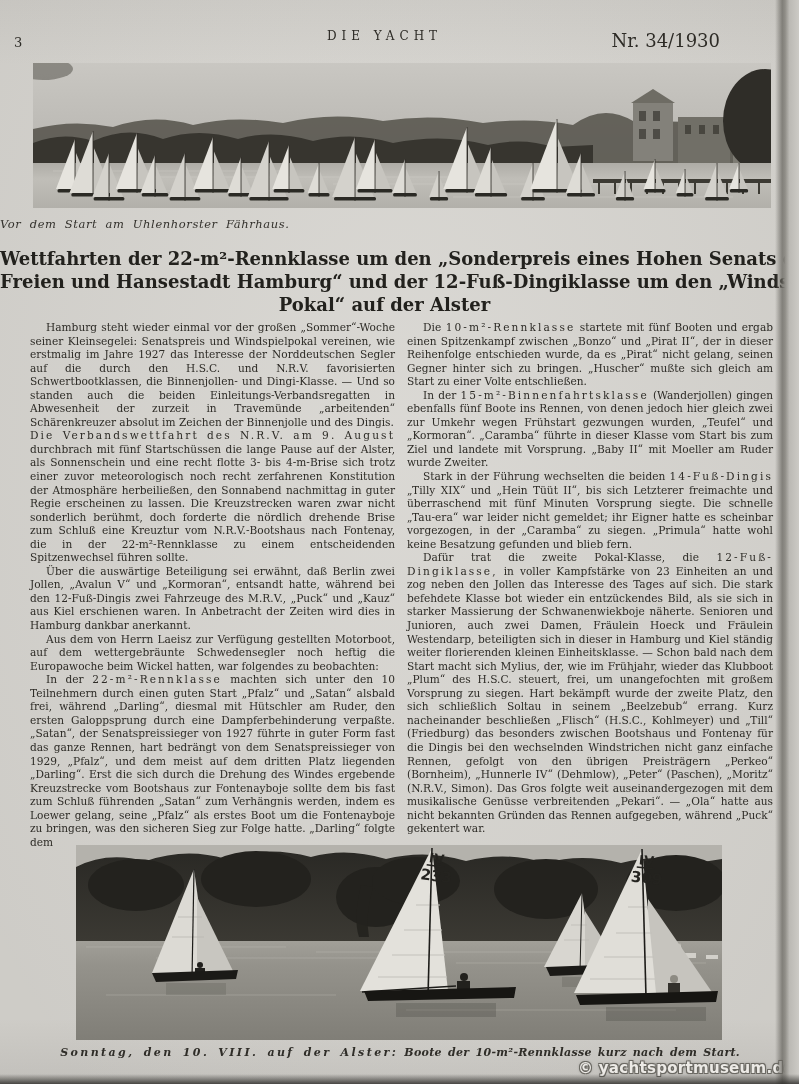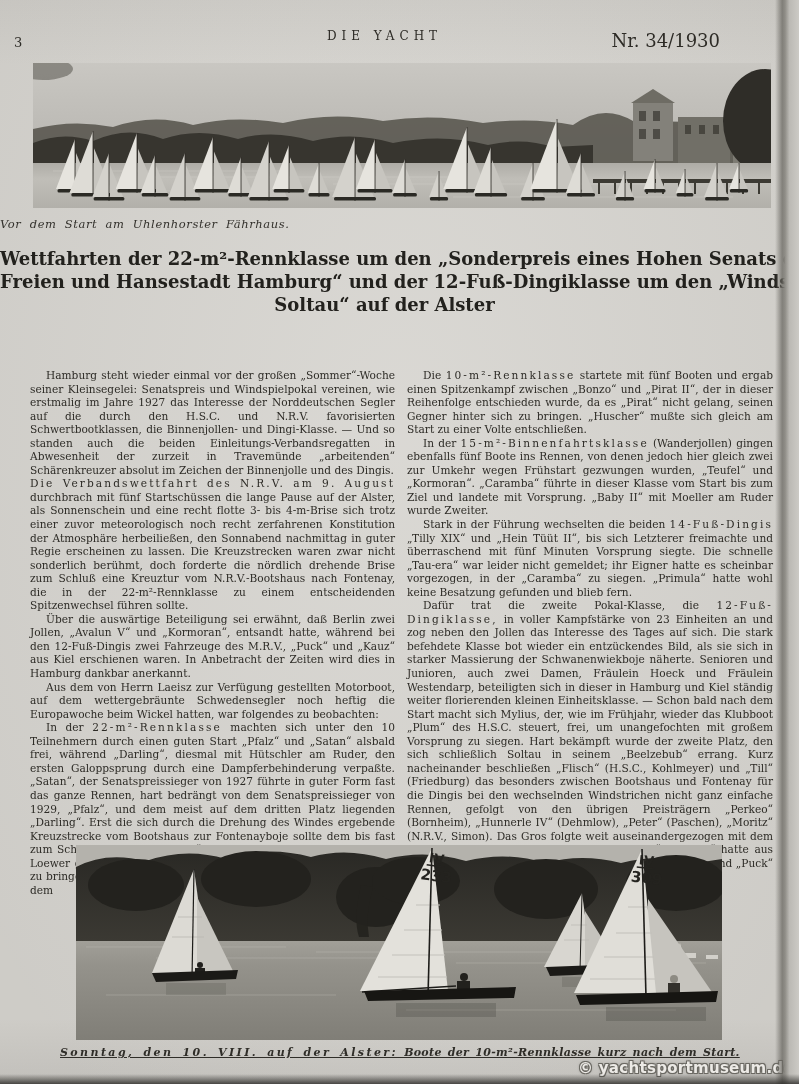--- a/index.html
+++ b/index.html
@@ -19,31 +19,31 @@
   .masthead{position:absolute;left:0;right:30px;top:29px;text-align:center;
     font-size:12px;letter-spacing:5px;}
   .issue-number{position:absolute;right:79px;top:30px;font-size:18px;}
   
   .photo-top{position:absolute;left:33px;top:63px;width:738px;height:145px;}
   .photo-bottom{position:absolute;left:76px;top:845px;width:646px;height:195px;}
   svg{display:block;}
   
   .caption-top{position:absolute;left:0;right:40px;top:217px;text-align:left;
     font-style:italic;font-size:11.5px;letter-spacing:0.6px;word-spacing:4px;color:#33312c;}
-  .caption-bottom{position:absolute;left:60px;width:680px;top:1046px;text-align:left;
-    font-size:11px;color:#2f2d28;text-decoration:underline;}
+  .caption-bottom{position:absolute;left:60px;width:680px;top:1046px;text-align:right;
+    font-size:11px;color:#2f2d28;}
   .caption-bottom .cap-lead{font-style:italic;font-weight:bold;letter-spacing:2.4px;word-spacing:3px;}
   .caption-bottom .cap-rest{font-style:italic;font-weight:bold;letter-spacing:0.3px;word-spacing:2px;}
   
   .headline{position:absolute;left:0;right:30px;top:247px;text-align:center;
     font-weight:bold;font-size:18px;line-height:23px;color:#22211d;}
   .headline div{white-space:nowrap;}
   
   .columns{position:absolute;left:30px;top:321px;width:743px;display:flex;gap:12px;}
-  .col{width:365px;margin-top:48px;}
+  .col{width:365px;}
   .col-right{width:366px;}
   .para{margin:0;text-indent:16px;text-align:justify;font-size:10.6px;line-height:13.55px;}
   .para.noindent{text-indent:0;}
   .gesperrt{letter-spacing:2.1px;}
   
   .watermark{position:absolute;right:5px;bottom:7px;
     font-family:"DejaVu Sans","Liberation Sans",sans-serif;
     font-weight:bold;font-size:15px;letter-spacing:0.3px;color:#eceae6;
     text-shadow:-1px -1px 0 #6b6963,1px -1px 0 #6b6963,-1px 1px 0 #6b6963,1px 1px 0 #6b6963,0 0 3px #55534e;}
   
@@ -270,21 +270,21 @@
         </g>
       </g>
   </svg>
 </div>
 
 <div class="caption-top">Vor dem Start am Uhlenhorster Fährhaus.</div>
 
 <div class="headline">
   <div>Wettfahrten der 22-m²-Rennklasse um den „Sonderpreis eines Hohen Senats der</div>
   <div>Freien und Hansestadt Hamburg“ und der 12-Fuß-Dingiklasse um den „Windspiel-</div>
-  <div>Soltau“ auf der Alster</div>
+  <div>Pokal“ auf der Alster</div>
 </div>
 
 <div class="columns">
   <div class="col">
       <p class="para"><span>Hamburg steht wieder einmal vor der großen „Sommer“-Woche seiner Kleinsegelei: Senatspreis und Windspielpokal vereinen, wie erstmalig im Jahre 1927 das Interesse der Norddeutschen Segler auf die durch den H.S.C. und N.R.V. favorisierten Schwertbootklassen, die Binnenjollen- und Dingi-Klasse. — Und so standen auch die beiden Einleitungs-Verbandsregatten in Abwesenheit der zurzeit in Travemünde „arbeitenden“ Schärenkreuzer absolut im Zeichen der Binnenjolle und des Dingis.</span></p>
       <p class="para noindent"><span class="gesperrt">Die Verbandswettfahrt des N.R.V. am 9. August</span><span> durchbrach mit fünf Startschüssen die lange Pause auf der Alster, als Sonnenschein und eine recht flotte 3- bis 4-m-Brise sich trotz einer zuvor meteorologisch noch recht zerfahrenen Konstitution der Atmosphäre herbeiließen, den Sonnabend nachmittag in guter Regie erscheinen zu lassen. Die Kreuzstrecken waren zwar nicht sonderlich berühmt, doch forderte die nördlich drehende Brise zum Schluß eine Kreuztur vom N.R.V.-Bootshaus nach Fontenay, die in der 22-m²-Rennklasse zu einem entscheidenden Spitzenwechsel führen sollte.</span></p>
       <p class="para"><span>Über die auswärtige Beteiligung sei erwähnt, daß Berlin zwei Jollen, „Avalun V“ und „Kormoran“, entsandt hatte, während bei den 12-Fuß-Dingis zwei Fahrzeuge des M.R.V., „Puck“ und „Kauz“ aus Kiel erschienen waren. In Anbetracht der Zeiten wird dies in Hamburg dankbar anerkannt.</span></p>
       <p class="para"><span>Aus dem von Herrn Laeisz zur Verfügung gestellten Motorboot, auf dem wettergebräunte Schwedensegler noch heftig die Europawoche beim Wickel hatten, war folgendes zu beobachten:</span></p>
       <p class="para"><span>In der </span><span class="gesperrt">22-m²-Rennklasse</span><span> machten sich unter den 10 Teilnehmern durch einen guten Start „Pfalz“ und „Satan“ alsbald frei, während „Darling“, diesmal mit Hütschler am Ruder, den ersten Galoppsprung durch eine Dampferbehinderung verpaßte. „Satan“, der Senatspreissieger von 1927 führte in guter Form fast das ganze Rennen, hart bedrängt von dem Senatspreissieger von 1929, „Pfalz“, und dem meist auf dem dritten Platz liegenden „Darling“. Erst die sich durch die Drehung des Windes ergebende Kreuzstrecke vom Bootshaus zur Fontenayboje sollte dem bis fast zum Schluß führenden „Satan“ zum Verhängnis werden, indem es Loewer gelang, seine „Pfalz“ als erstes Boot um die Fontenayboje zu bringen, was den sicheren Sieg zur Folge hatte. „Darling“ folgte dem</span></p>
     </div>

